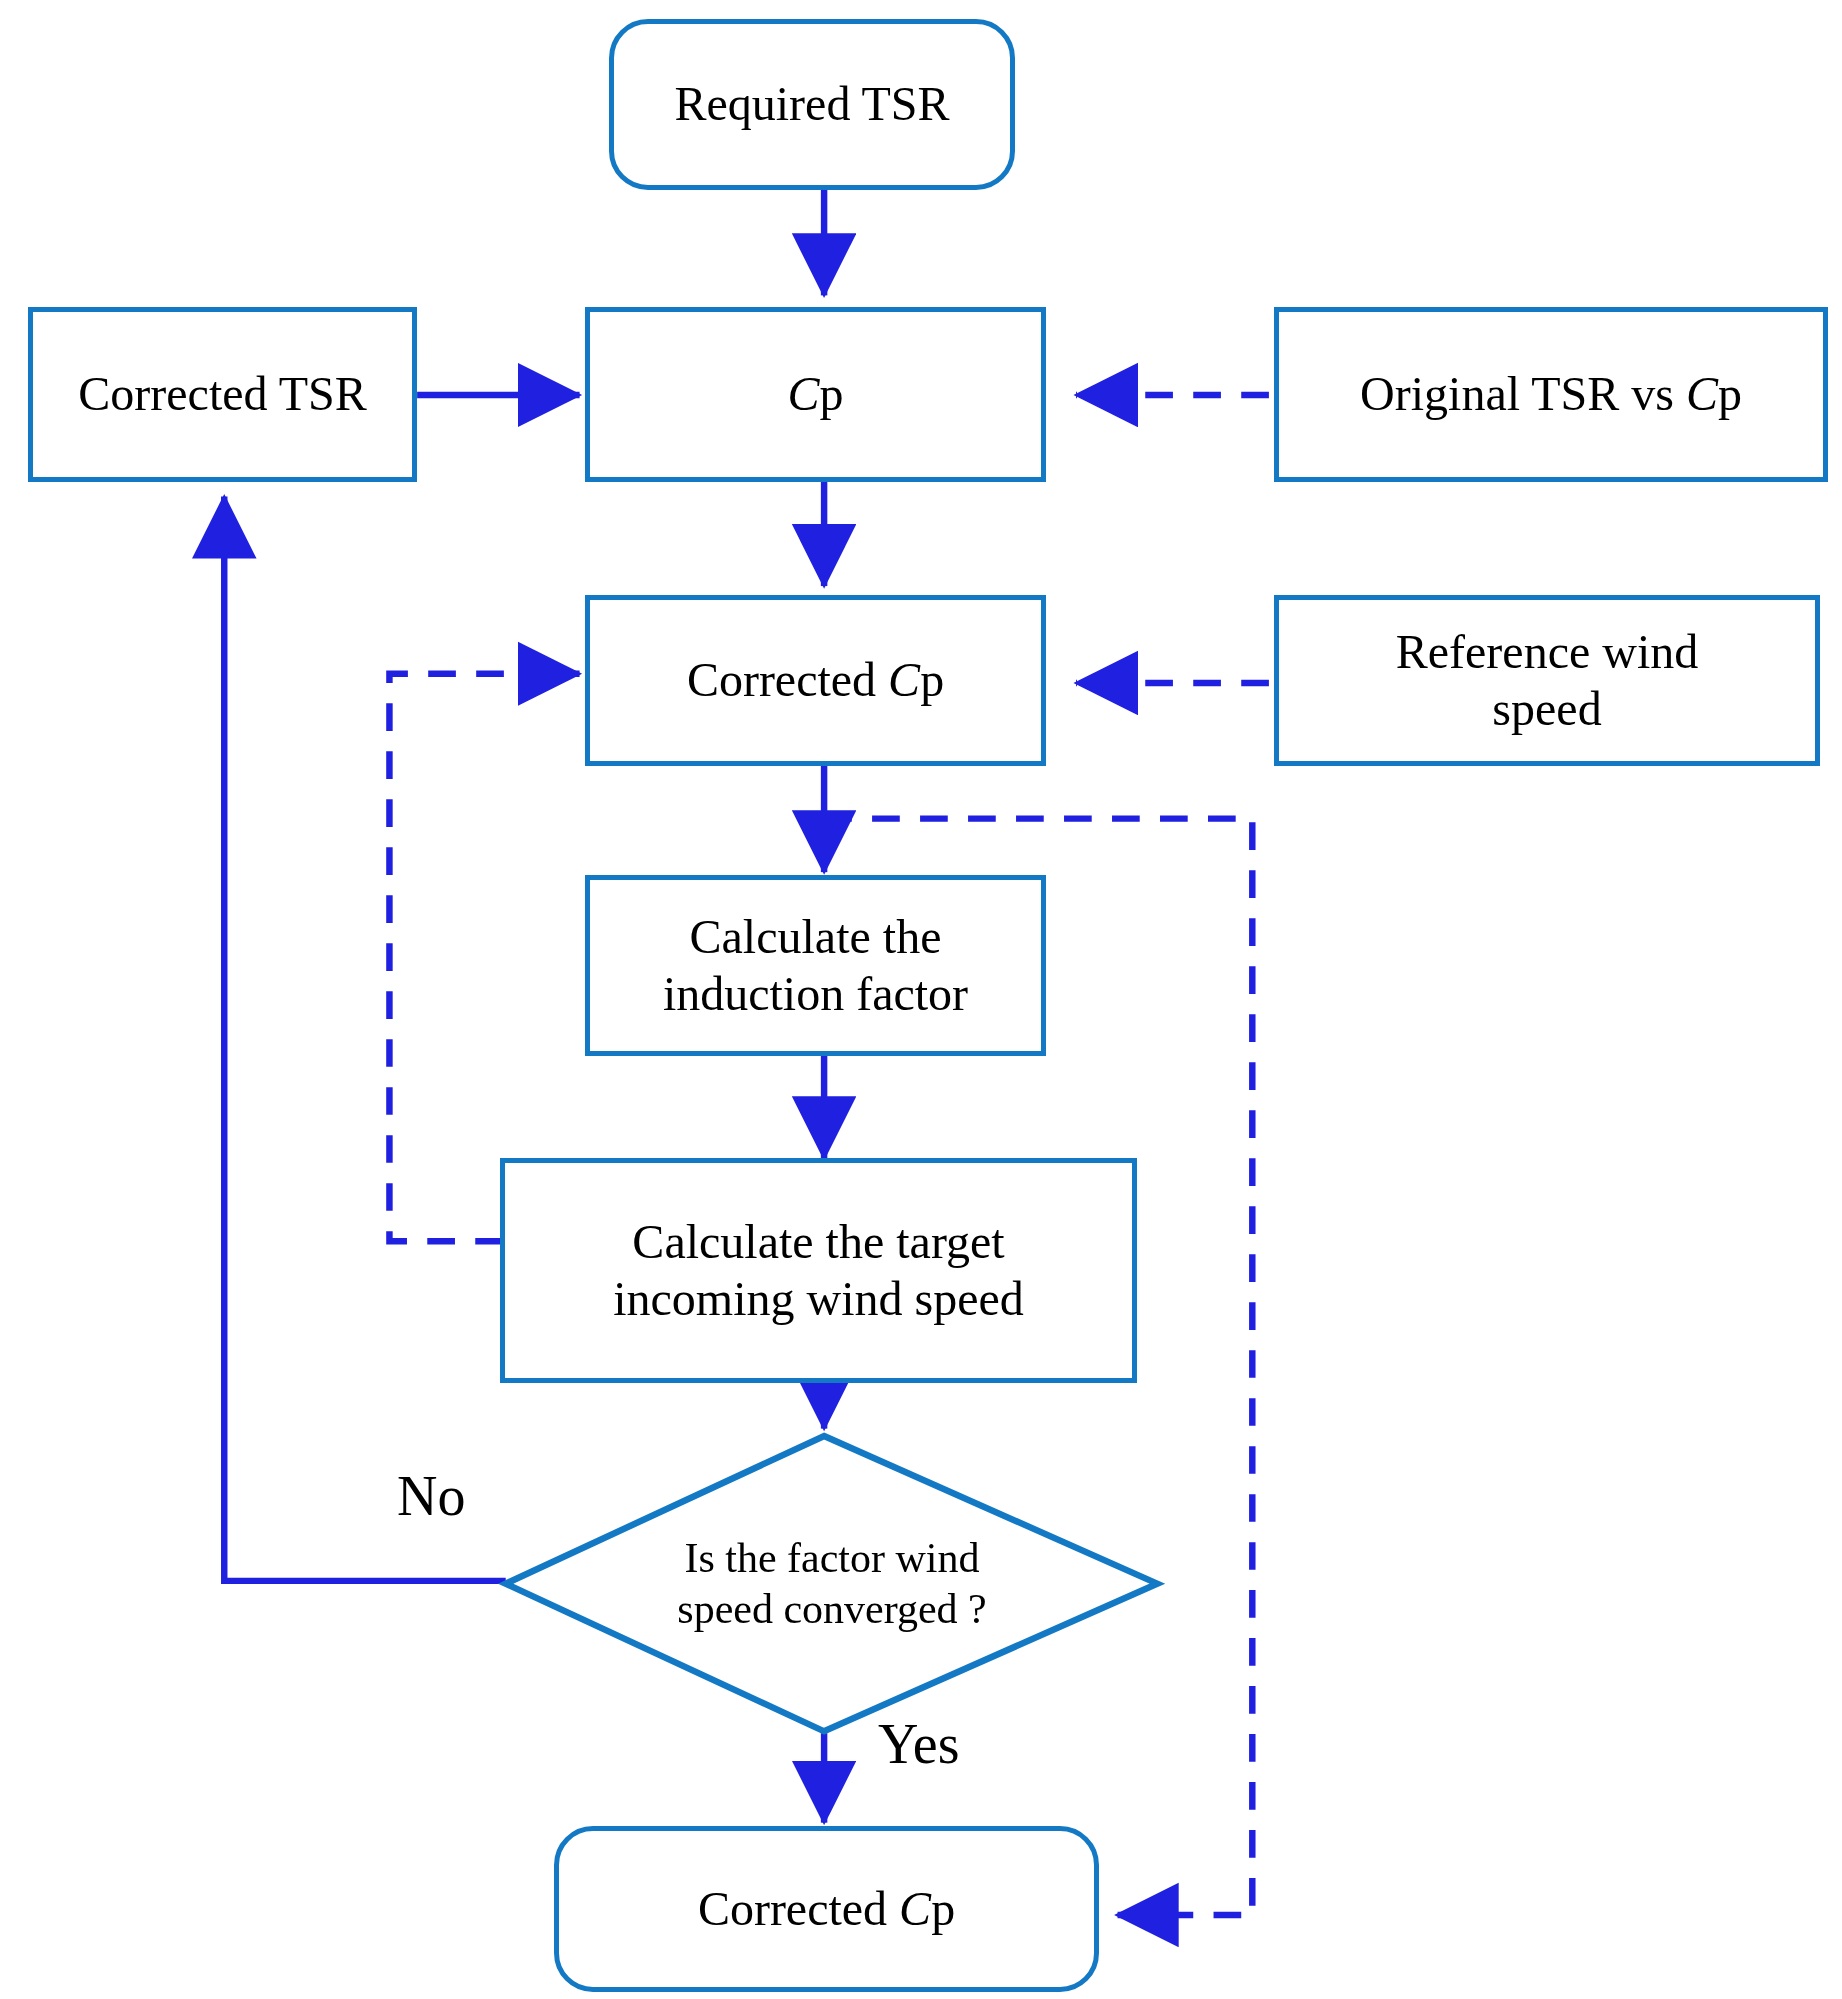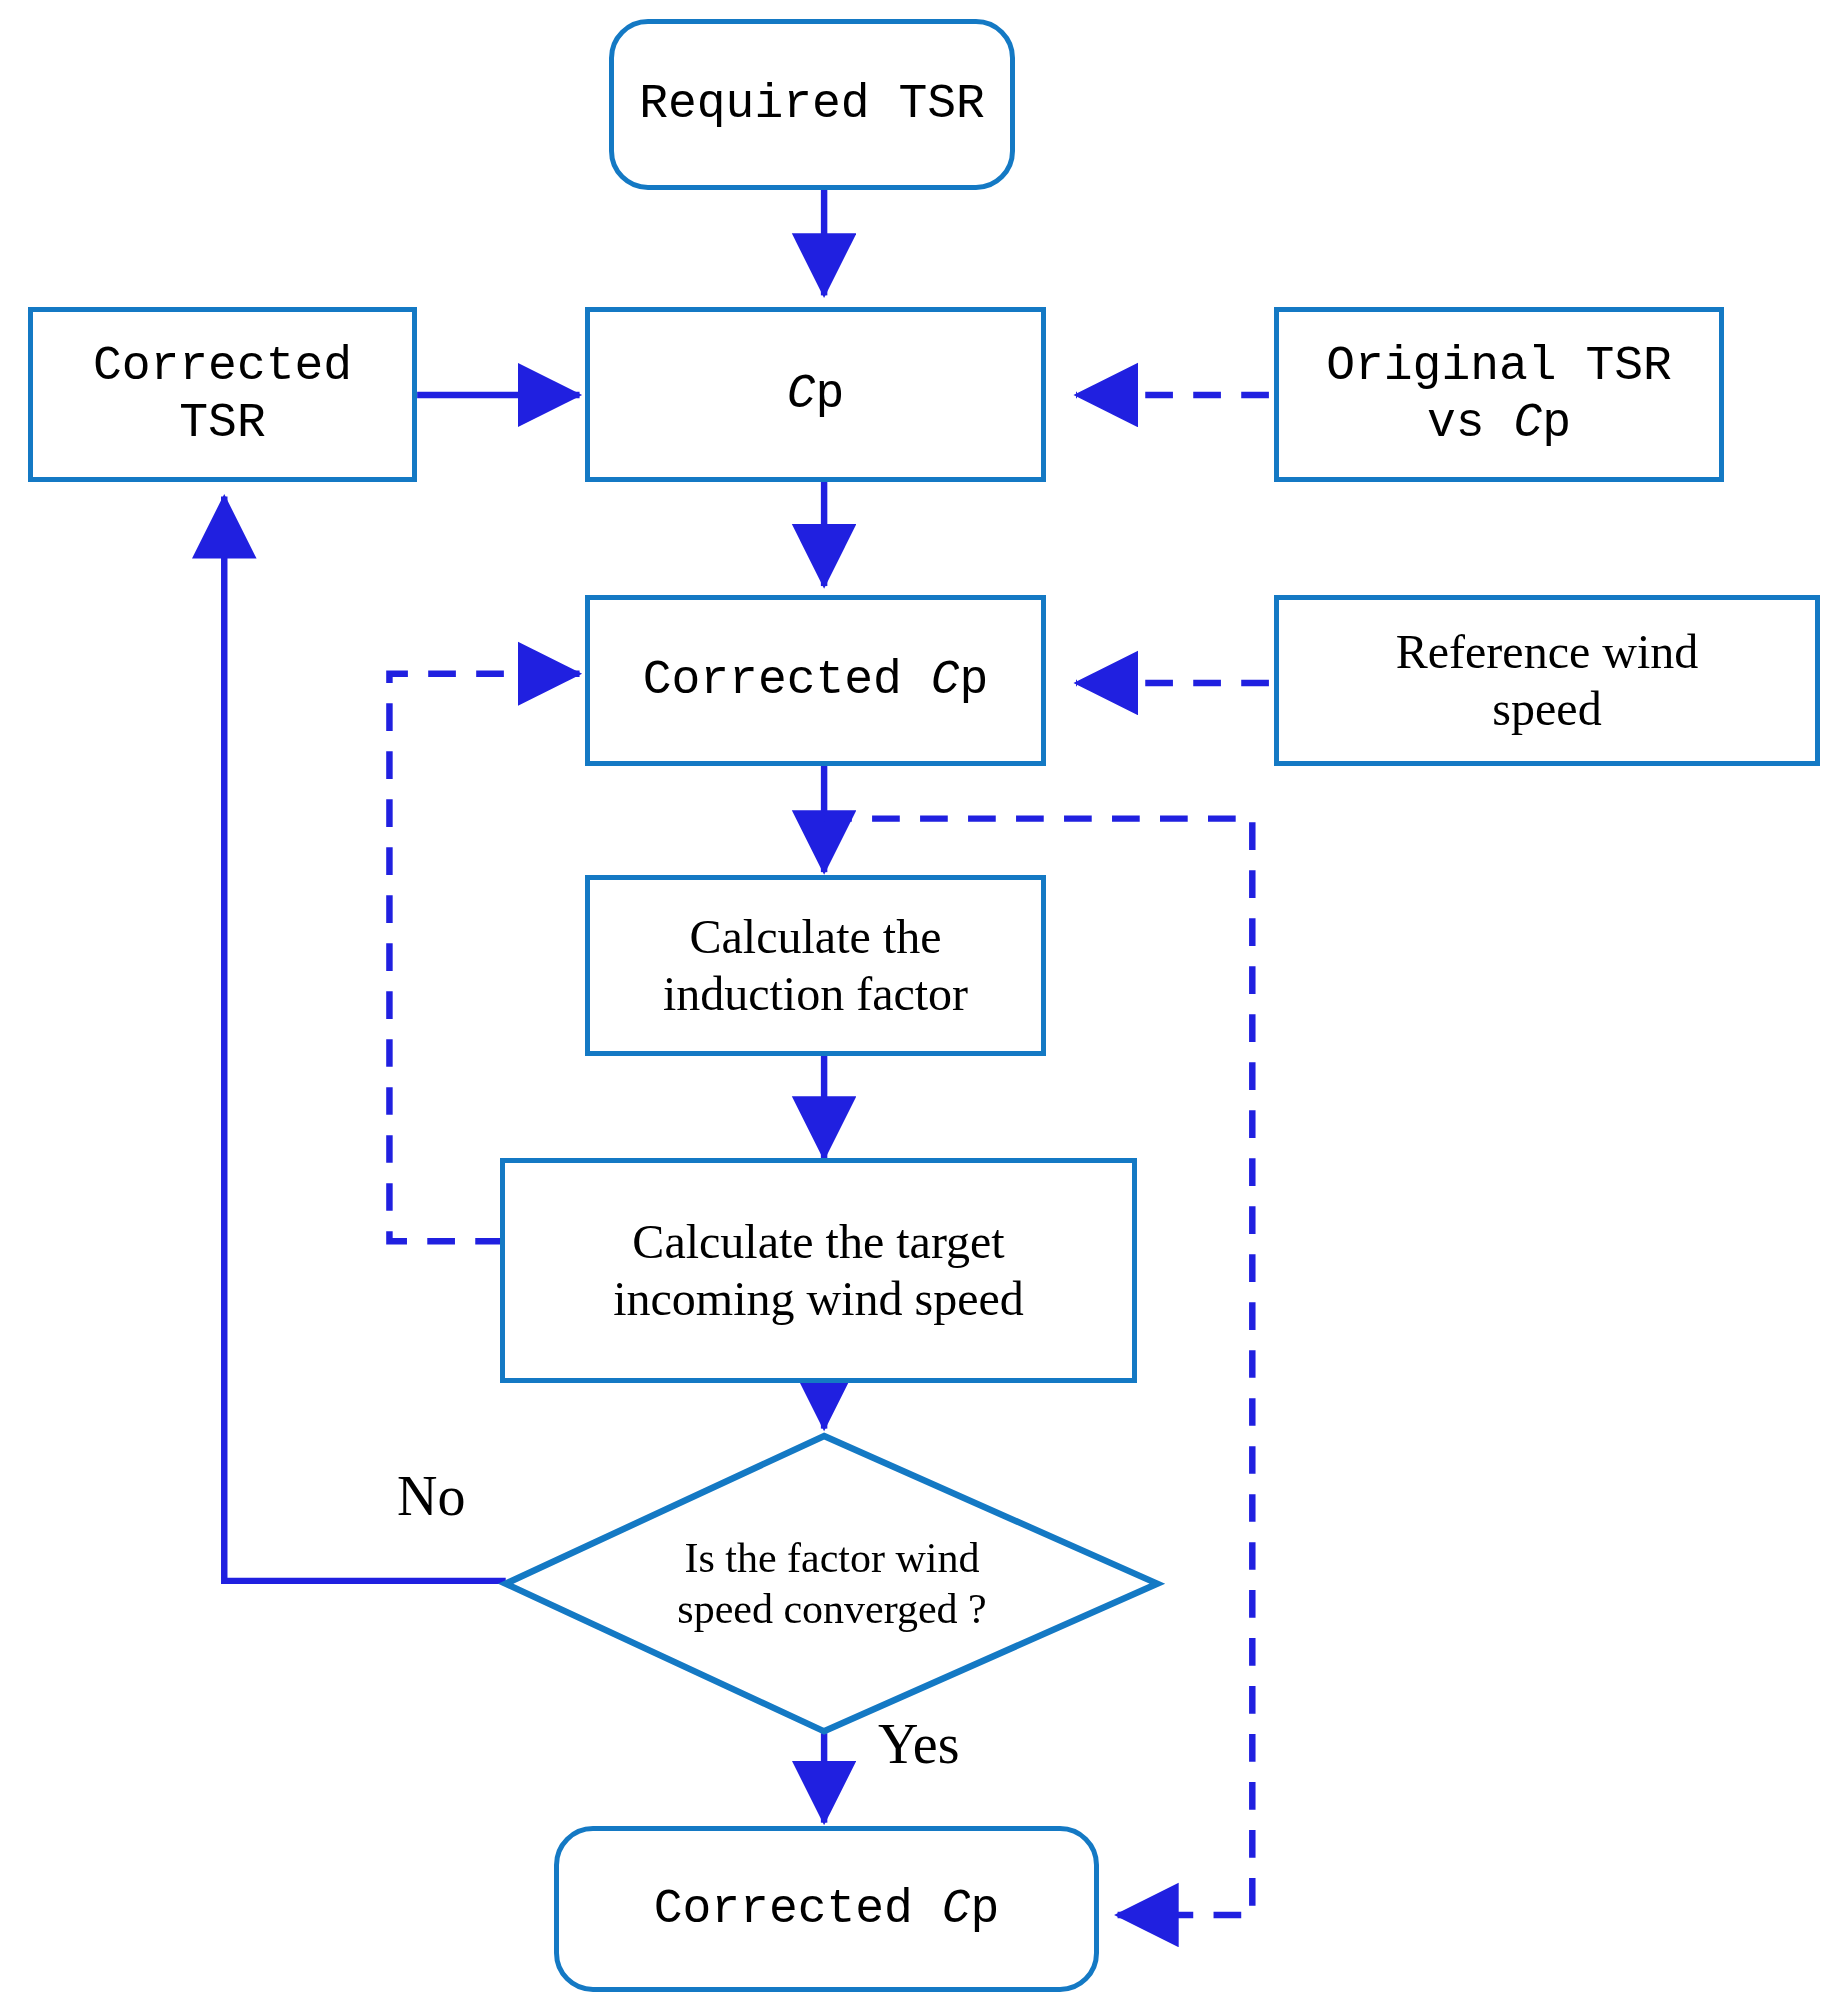--- a/index.html
+++ b/index.html
@@ -20,21 +20,21 @@
     border:5.5px solid #1479C4;
     display:flex;
     align-items:center;
     justify-content:center;
     text-align:center;
     color:#000000;
     line-height:1.18;
     z-index:3;
   }
   .node.round{border-radius:39px;}
-  .node .txt{display:block;padding:0 11px;font-family:Liberation Mono, monospace;}
+  .node .txt{display:block;padding:0 11px;}
   .diamond{
     position:absolute;
     z-index:3;
     display:flex;
     align-items:center;
     justify-content:center;
   }
   .diamond .dlabel{
     position:relative;
     z-index:4;
@@ -124,21 +124,21 @@
   </div>
 
   <div class="node f52" style="left:28px;top:307px;width:389px;height:175px;">
     <span class="txt">Corrected TSR</span>
   </div>
 
   <div class="node f52" style="left:585px;top:307px;width:461px;height:175px;">
     <span class="txt"><span class="ital">C</span><span>p</span></span>
   </div>
 
-  <div class="node f52" style="left:1274px;top:307px;width:450px;height:175px;">
+  <div class="node f52" style="left:1274px;top:307px;width:554px;height:175px;">
     <span class="txt"><span>Original  TSR vs </span><span class="ital">C</span><span>p</span></span>
   </div>
 
   <div class="node f52" style="left:585px;top:595px;width:461px;height:171px;">
     <span class="txt"><span>Corrected </span><span class="ital">C</span><span>p</span></span>
   </div>
 
   <div class="node f52" style="left:1274px;top:595px;width:546px;height:171px;flex-direction:column;">
     <span>Reference wind</span>
     <span>speed</span>

